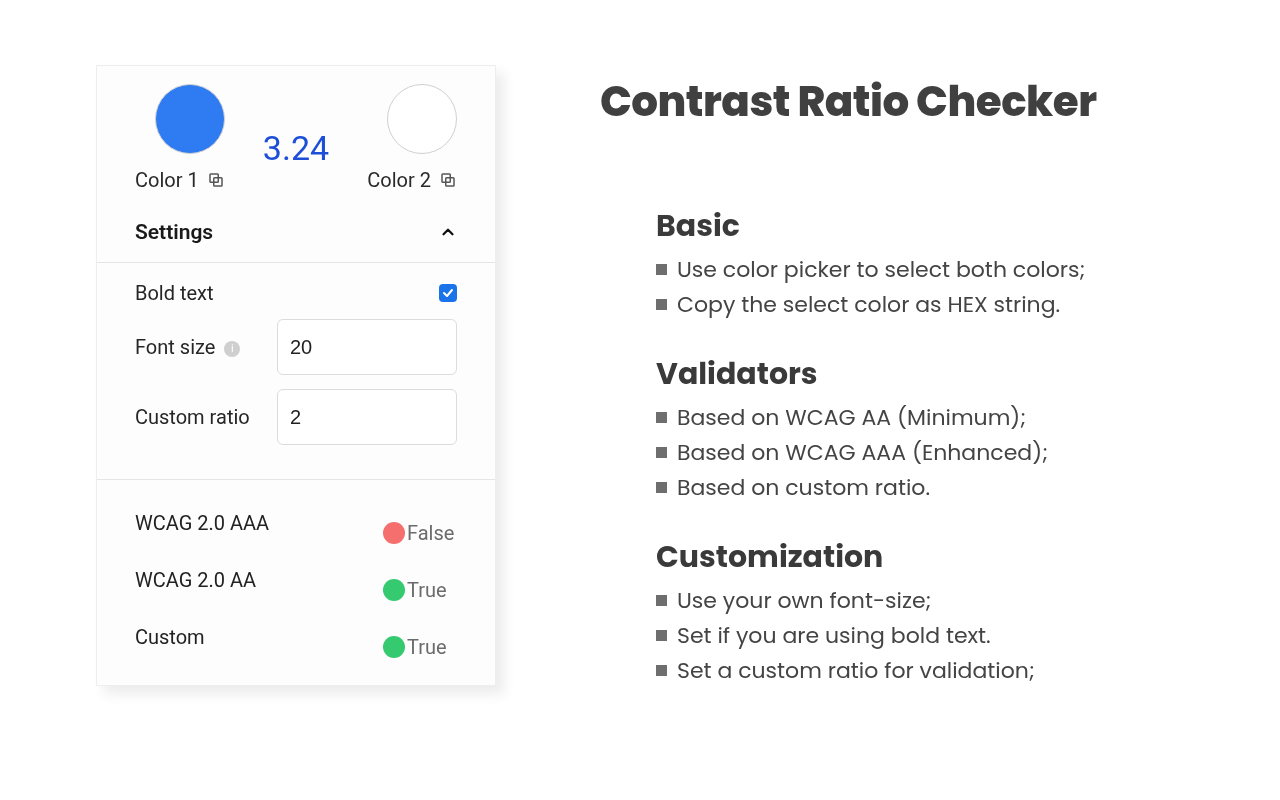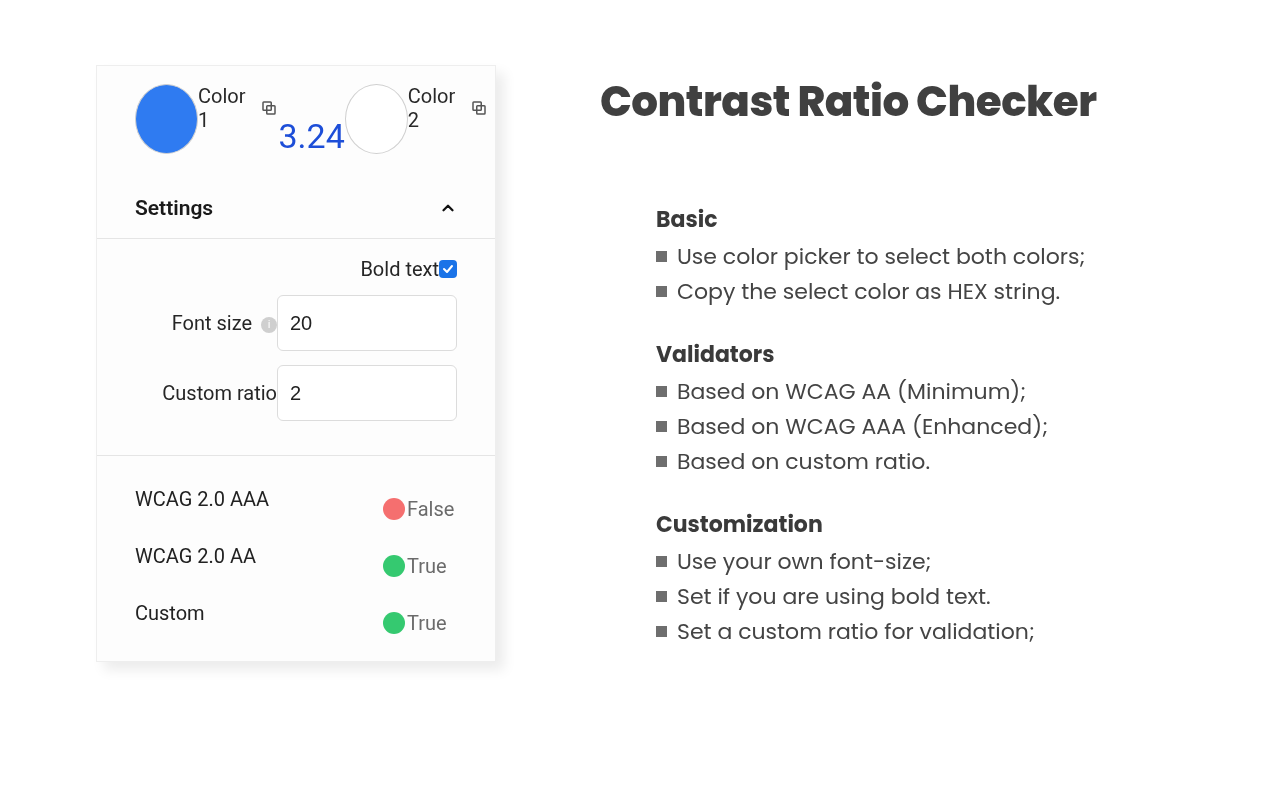--- a/index.html
+++ b/index.html
@@ -21,22 +21,22 @@
     box-shadow: 8px 8px 12px rgba(0,0,0,0.08);
   }
   .swatch-row {
     display: flex;
     justify-content: space-between;
     align-items: flex-start;
     padding: 18px 38px 10px 38px;
   }
   .swatch-col {
     display: flex;
-    flex-direction: row;
-    align-items: flex-start;
+    flex-direction: column;
+    align-items: flex-end;
   }
   .swatch {
     width: 70px;
     height: 70px;
     border-radius: 50%;
     border: 1px solid #d0d0d0;
     margin-bottom: 14px;
   }
   .swatch-label-row {
     display: flex;
@@ -63,21 +63,21 @@
     color: #1a1a1a;
   }
   .chevron svg { display: block; }
   .settings-body {
     border-top: 1px solid #e5e5e5;
     border-bottom: 1px solid #e5e5e5;
     padding: 18px 38px 22px 38px;
   }
   .setting-row {
     display: flex;
-    justify-content: flex-end;
+    justify-content: space-between;
     align-items: center;
     margin-bottom: 14px;
     font-size: 20px;
     color: #262626;
   }
   .setting-row:last-child { margin-bottom: 12px; }
   .checkbox {
     width: 18px;
     height: 18px;
     border-radius: 4px;
@@ -144,21 +144,21 @@
     font-weight: 800;
     color: #404040;
     letter-spacing: -0.5px;
     margin-bottom: 70px;
   }
   .section {
     margin-left: 56px;
     margin-bottom: 30px;
   }
   .section-head {
-    font-size: 22px;
+    font-size: 30px;
     font-weight: 700;
     color: #3a3a3a;
     margin-bottom: 4px;
   }
   .bullet-line {
     display: flex;
     align-items: center;
     gap: 10px;
     font-size: 22px;
     color: #444;

